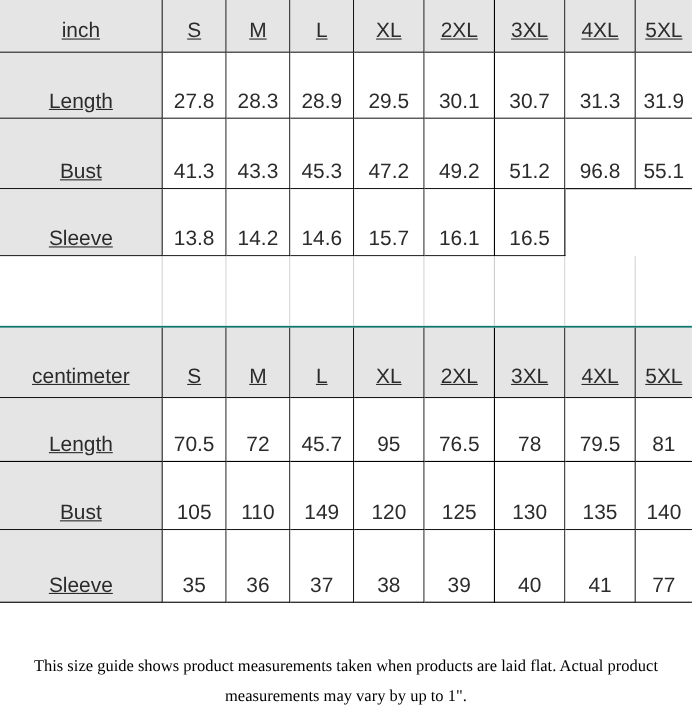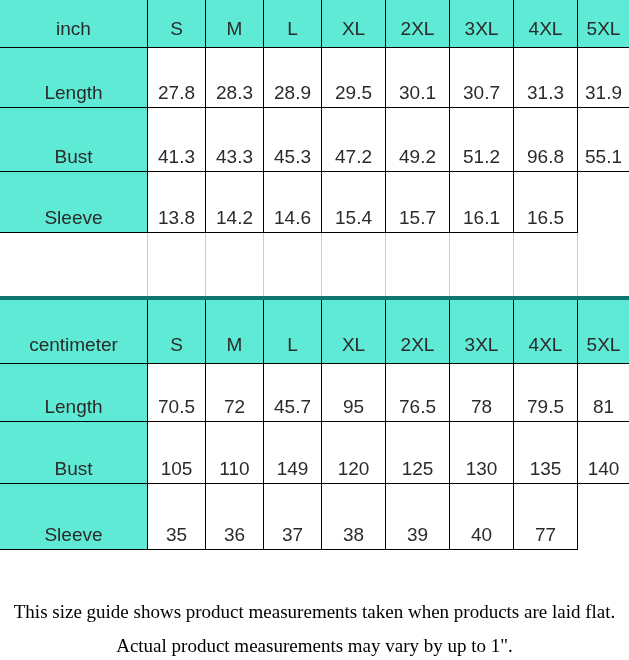--- a/index.html
+++ b/index.html
@@ -12,53 +12,53 @@
   }
   .sheet { width: 629px; height: 660px; background: #ffffff; }
 
   .size-table, .spacer-row {
     display: grid;
     grid-template-columns: 148px 58px 58px 58px 64px 64px 64px 64px 51px;
   }
   #table-inch { grid-template-rows: 48px 60px 64px 61px; }
   #table-centimeter {
     grid-template-rows: 64px 58px 62px 66px;
-    border-top: 4px solid #0f766e;
+    border-top: 2px solid #0f766e;
   }
   .spacer-row { grid-template-rows: 63px; }
 
   .cell {
     box-sizing: border-box;
     border-right: 1px solid #000000;
     border-bottom: 1px solid #000000;
     background: #ffffff;
     display: flex;
     align-items: flex-end;
     justify-content: center;
     padding-bottom: 3px;
     font-size: 19px;
     line-height: 1.15;
     color: #2b2b2b;
     overflow: hidden;
     white-space: nowrap;
   }
   .cell:nth-child(9n) { border-right: none; }
-  .cell.shade { background: #5eead4; }
+  .cell.shade { background: #e5e5e5; text-decoration: underline; }
   .cell.hdr { padding-bottom: 7px; }
 
   .spacer-cell {
     box-sizing: border-box;
     border-right: 1px solid #cccccc;
     background: #ffffff;
   }
   .spacer-cell:nth-child(9n) { border-right: none; }
 
   .note {
     font-family: "Liberation Serif", serif;
-    font-size: 19px;
+    font-size: 15px;
     line-height: 1.8;
     color: #000000;
     text-align: center;
     margin: 45px 1px 0 1px;
   }
 </style>
 </head>
 <body>
 
 <div class="sheet">
@@ -87,21 +87,20 @@
       <div class="cell">45.3</div>
       <div class="cell">47.2</div>
       <div class="cell">49.2</div>
       <div class="cell">51.2</div>
       <div class="cell">96.8</div>
       <div class="cell">55.1</div>
       <div class="cell shade">Sleeve</div>
       <div class="cell">13.8</div>
       <div class="cell">14.2</div>
       <div class="cell">14.6</div>
-      <div class="cell">15.4</div>
       <div class="cell">15.7</div>
       <div class="cell">16.1</div>
       <div class="cell">16.5</div>
     </div>
   <div class="spacer-row" id="spacer">
       <div class="spacer-cell"></div>
       <div class="spacer-cell"></div>
       <div class="spacer-cell"></div>
       <div class="spacer-cell"></div>
       <div class="spacer-cell"></div>
@@ -138,16 +137,17 @@
       <div class="cell">130</div>
       <div class="cell">135</div>
       <div class="cell">140</div>
       <div class="cell shade">Sleeve</div>
       <div class="cell">35</div>
       <div class="cell">36</div>
       <div class="cell">37</div>
       <div class="cell">38</div>
       <div class="cell">39</div>
       <div class="cell">40</div>
+      <div class="cell">41</div>
       <div class="cell">77</div>
     </div>
   <p class="note">This size guide shows product measurements taken when products are laid flat. Actual product measurements may vary by up to 1".</p>
 </div>
 
 </body></html>

